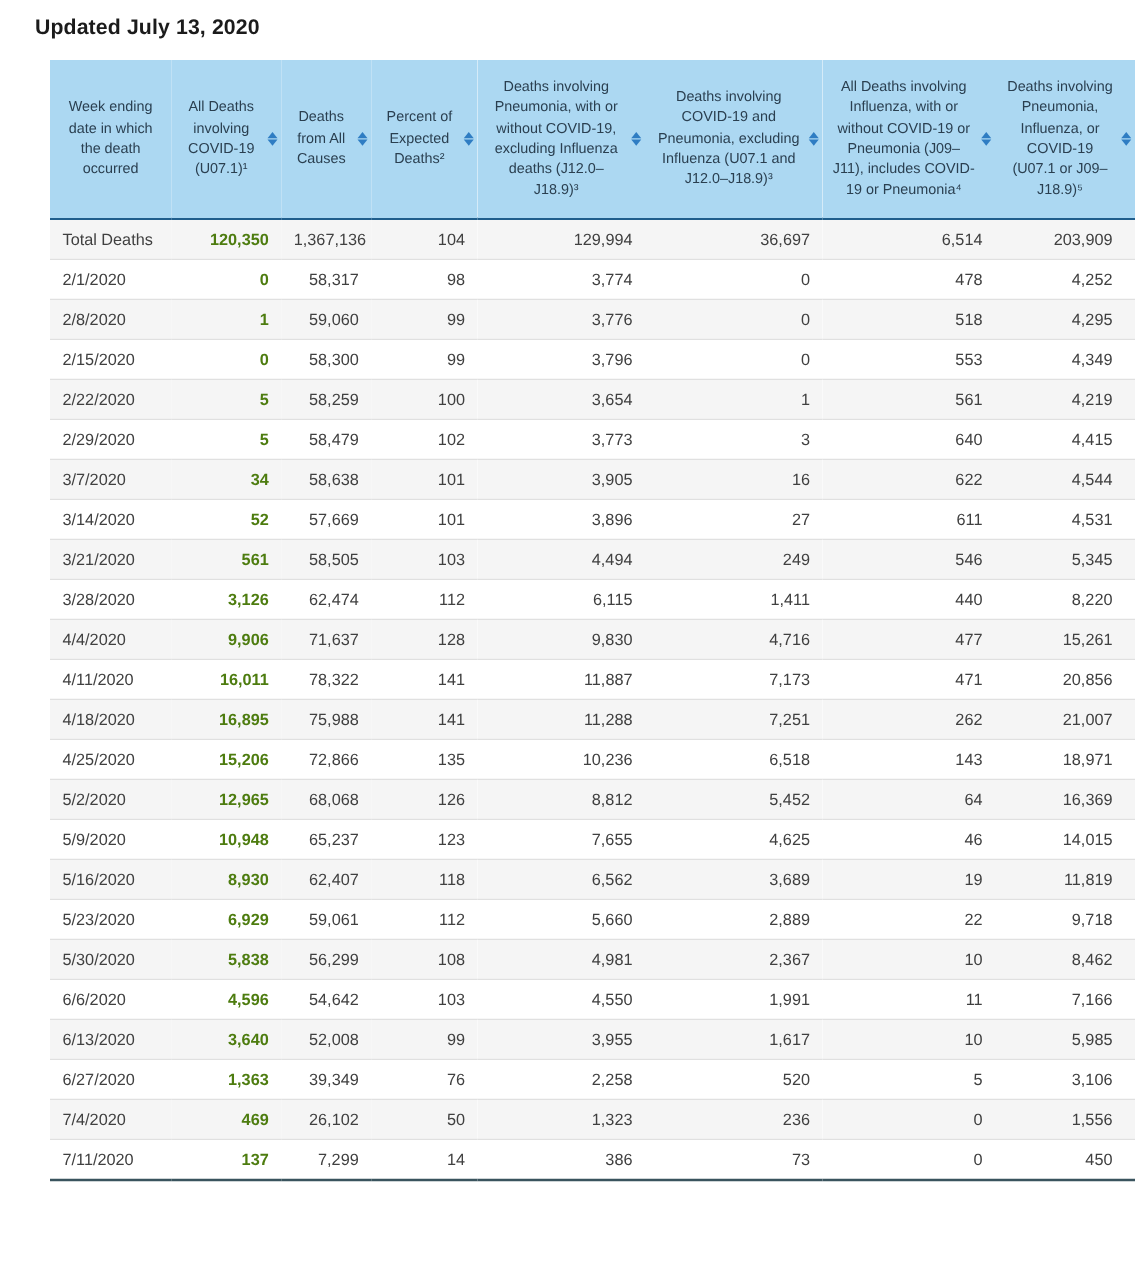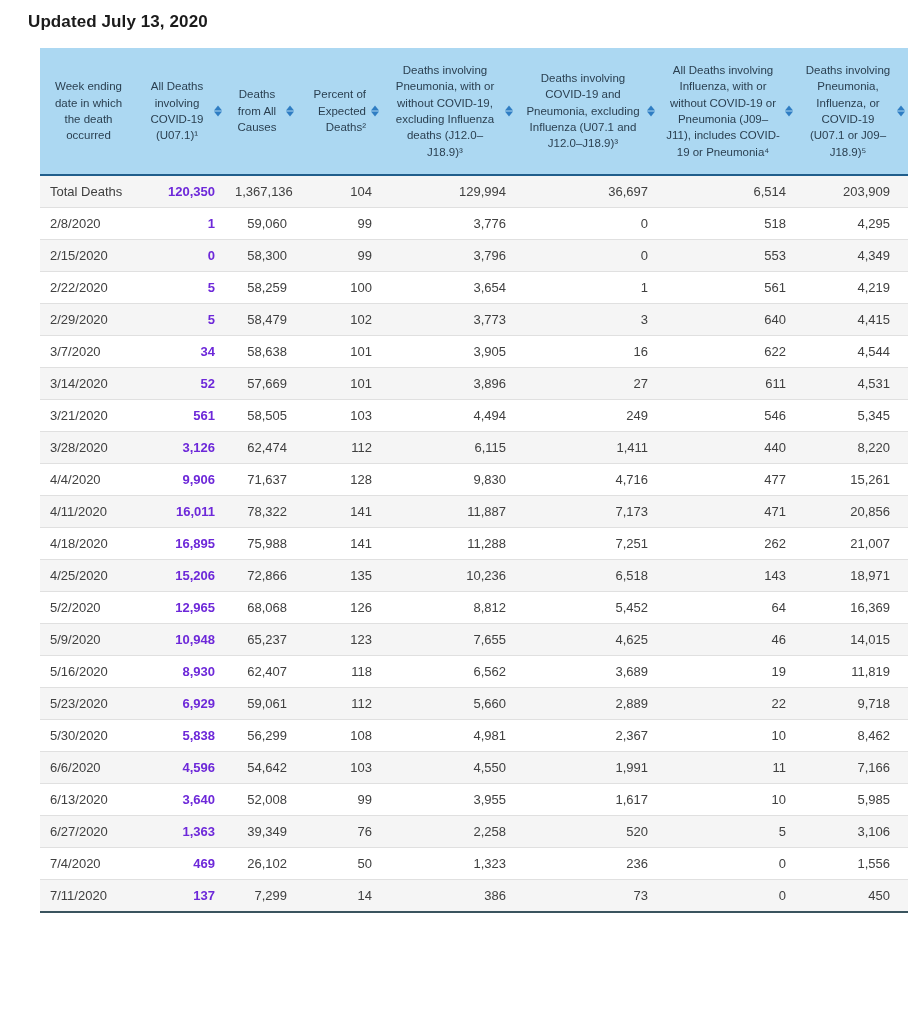--- a/index.html
+++ b/index.html
@@ -30,21 +30,21 @@
   table.deaths{
     table-layout:fixed;
     width:868px;
     border-collapse:collapse;
     border-bottom:2px solid #3a545e;
   }
   
   table.deaths th:nth-child(1){width:97px;}
   table.deaths th:nth-child(2){width:88px;}
   table.deaths th:nth-child(3){width:72px;margin-top:41px;}
-  table.deaths th:nth-child(4){width:85px;text-align:right;}
+  table.deaths th:nth-child(4){width:85px;}
   table.deaths th:nth-child(5){width:134px;}
   table.deaths th:nth-child(6){width:142px;}
   table.deaths th:nth-child(7){width:138px;}
   table.deaths th:nth-child(8){width:112px;}
 
   thead th{
     background:#acd8f2;
     color:#2a3f50;
     font-size:11.5px;
     font-weight:400;
@@ -78,21 +78,21 @@
     text-align:right;
     border-top:1px solid #e0e0e0;
     white-space:nowrap;
     overflow:hidden;
     box-sizing:border-box;
   }
   tbody tr:first-child td{border-top:none;}
   tbody tr:nth-child(odd){background:#f5f5f5;}
   tbody tr:nth-child(even){background:#ffffff;}
   tbody td:first-child{text-align:left;}
-  tbody td:nth-child(2){font-weight:700;color:#6d28d9;}
+  tbody td:nth-child(2){font-weight:700;color:#4d7c0f;}
   tbody td:last-child{padding-right:18px;}
 </style>
 </head>
 <body>
 
 <div class="page">
   <div class="updated-title">Updated July 13, 2020</div>
 
   <div class="table-wrap">
     <table class="deaths">
@@ -134,20 +134,30 @@
             <td>Total Deaths</td>
             <td>120,350</td>
             <td>1,367,136</td>
             <td>104</td>
             <td>129,994</td>
             <td>36,697</td>
             <td>6,514</td>
             <td>203,909</td>
           </tr>
           <tr>
+            <td>2/1/2020</td>
+            <td>0</td>
+            <td>58,317</td>
+            <td>98</td>
+            <td>3,774</td>
+            <td>0</td>
+            <td>478</td>
+            <td>4,252</td>
+          </tr>
+          <tr>
             <td>2/8/2020</td>
             <td>1</td>
             <td>59,060</td>
             <td>99</td>
             <td>3,776</td>
             <td>0</td>
             <td>518</td>
             <td>4,295</td>
           </tr>
           <tr>

